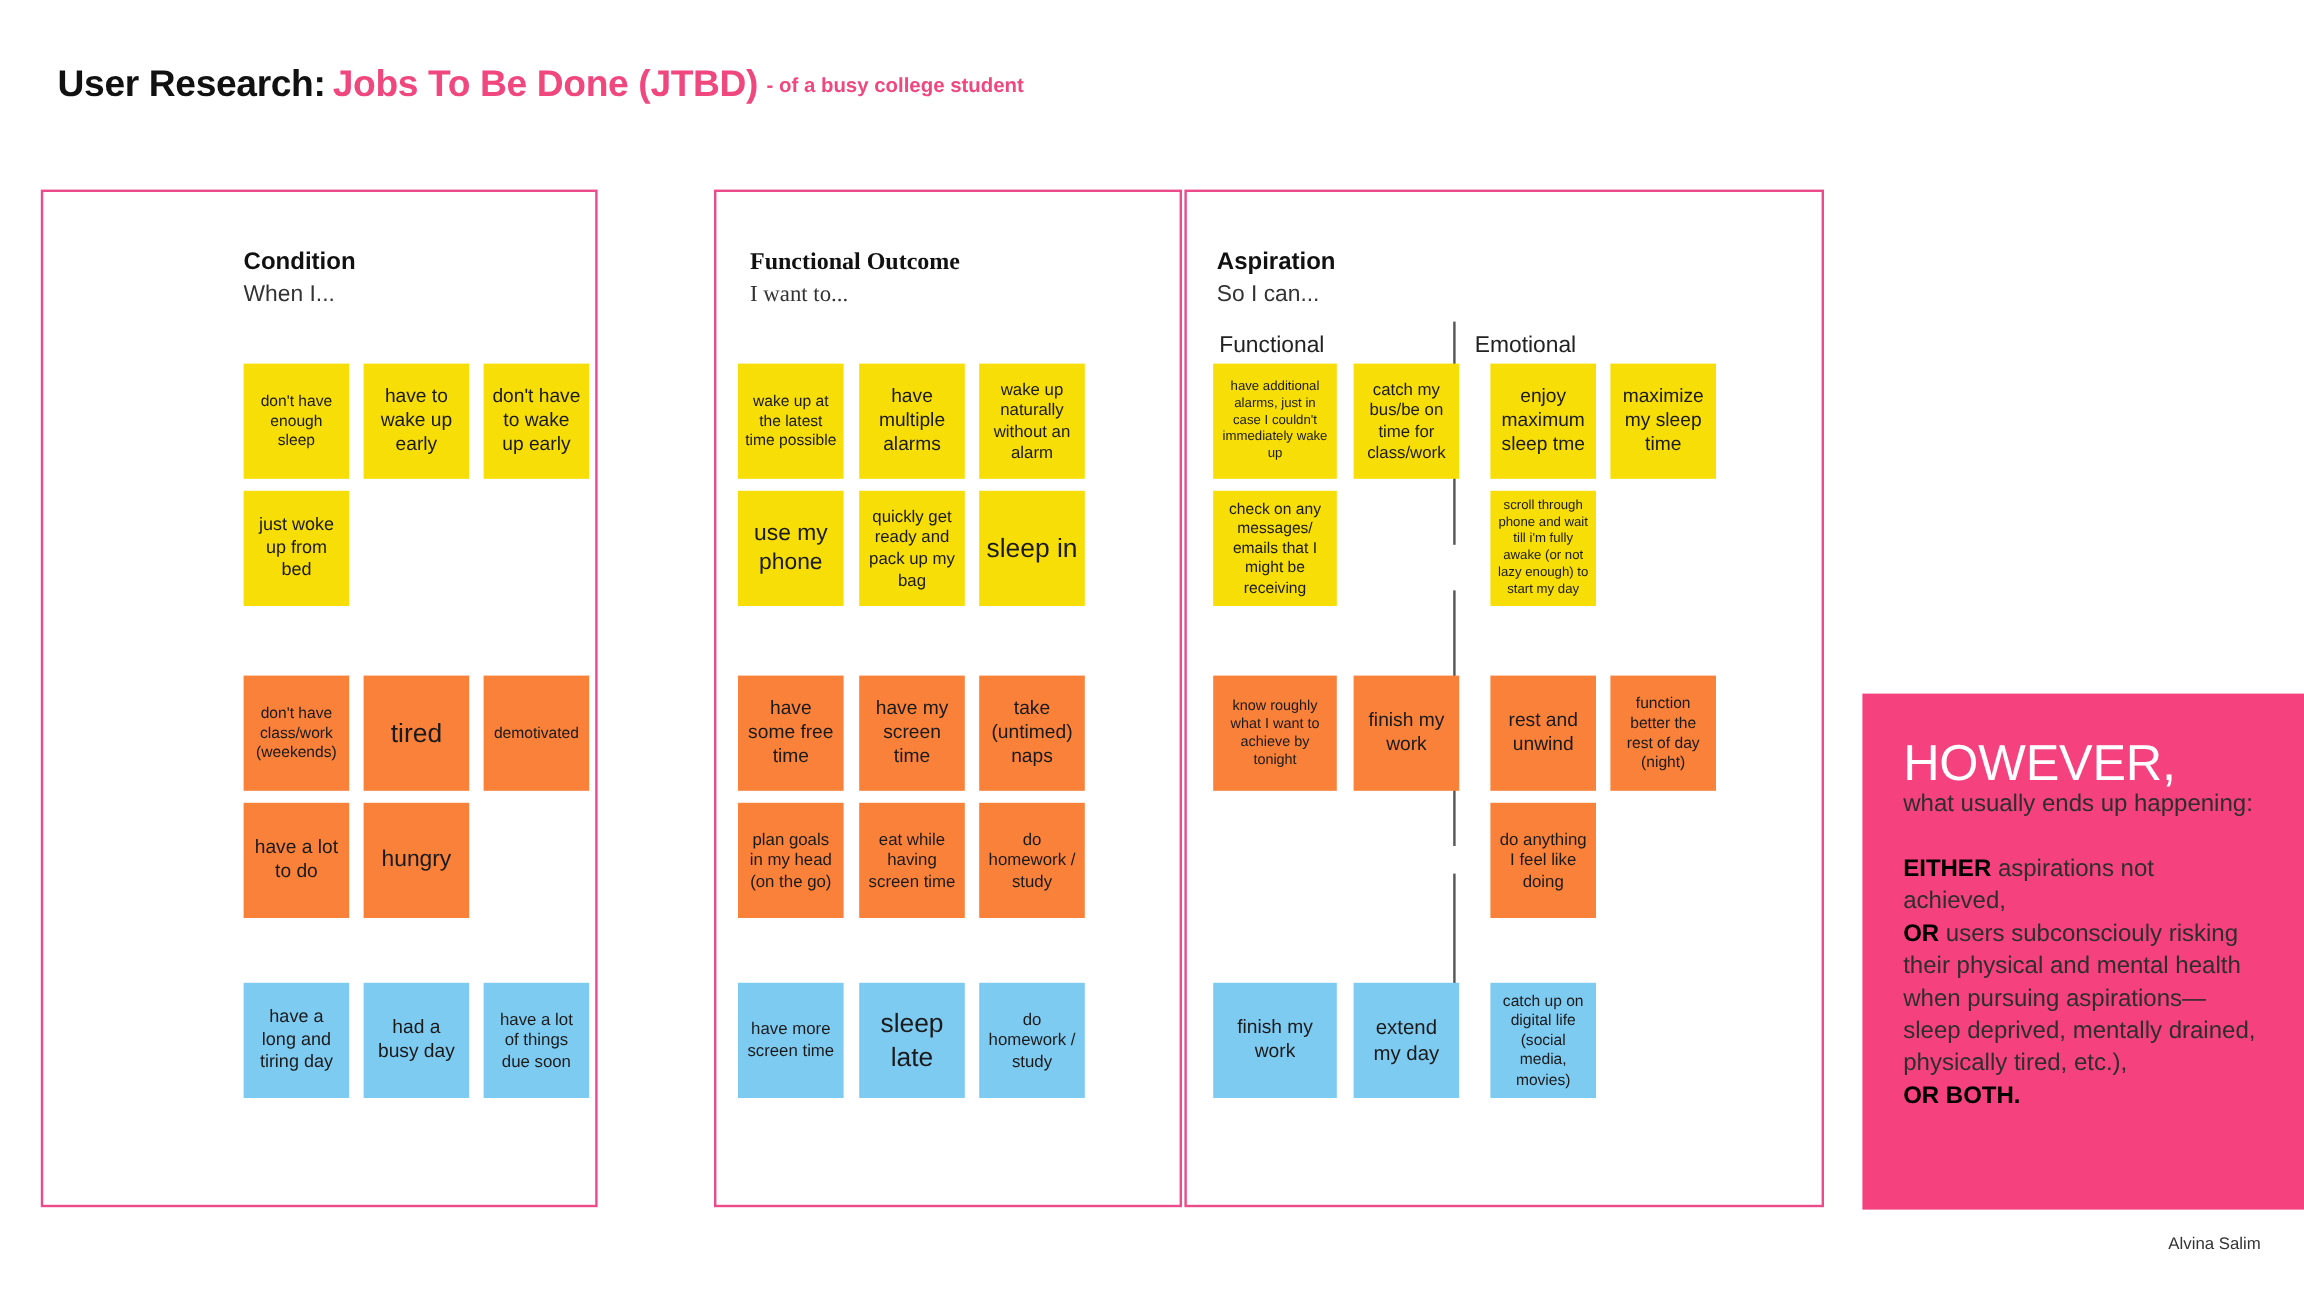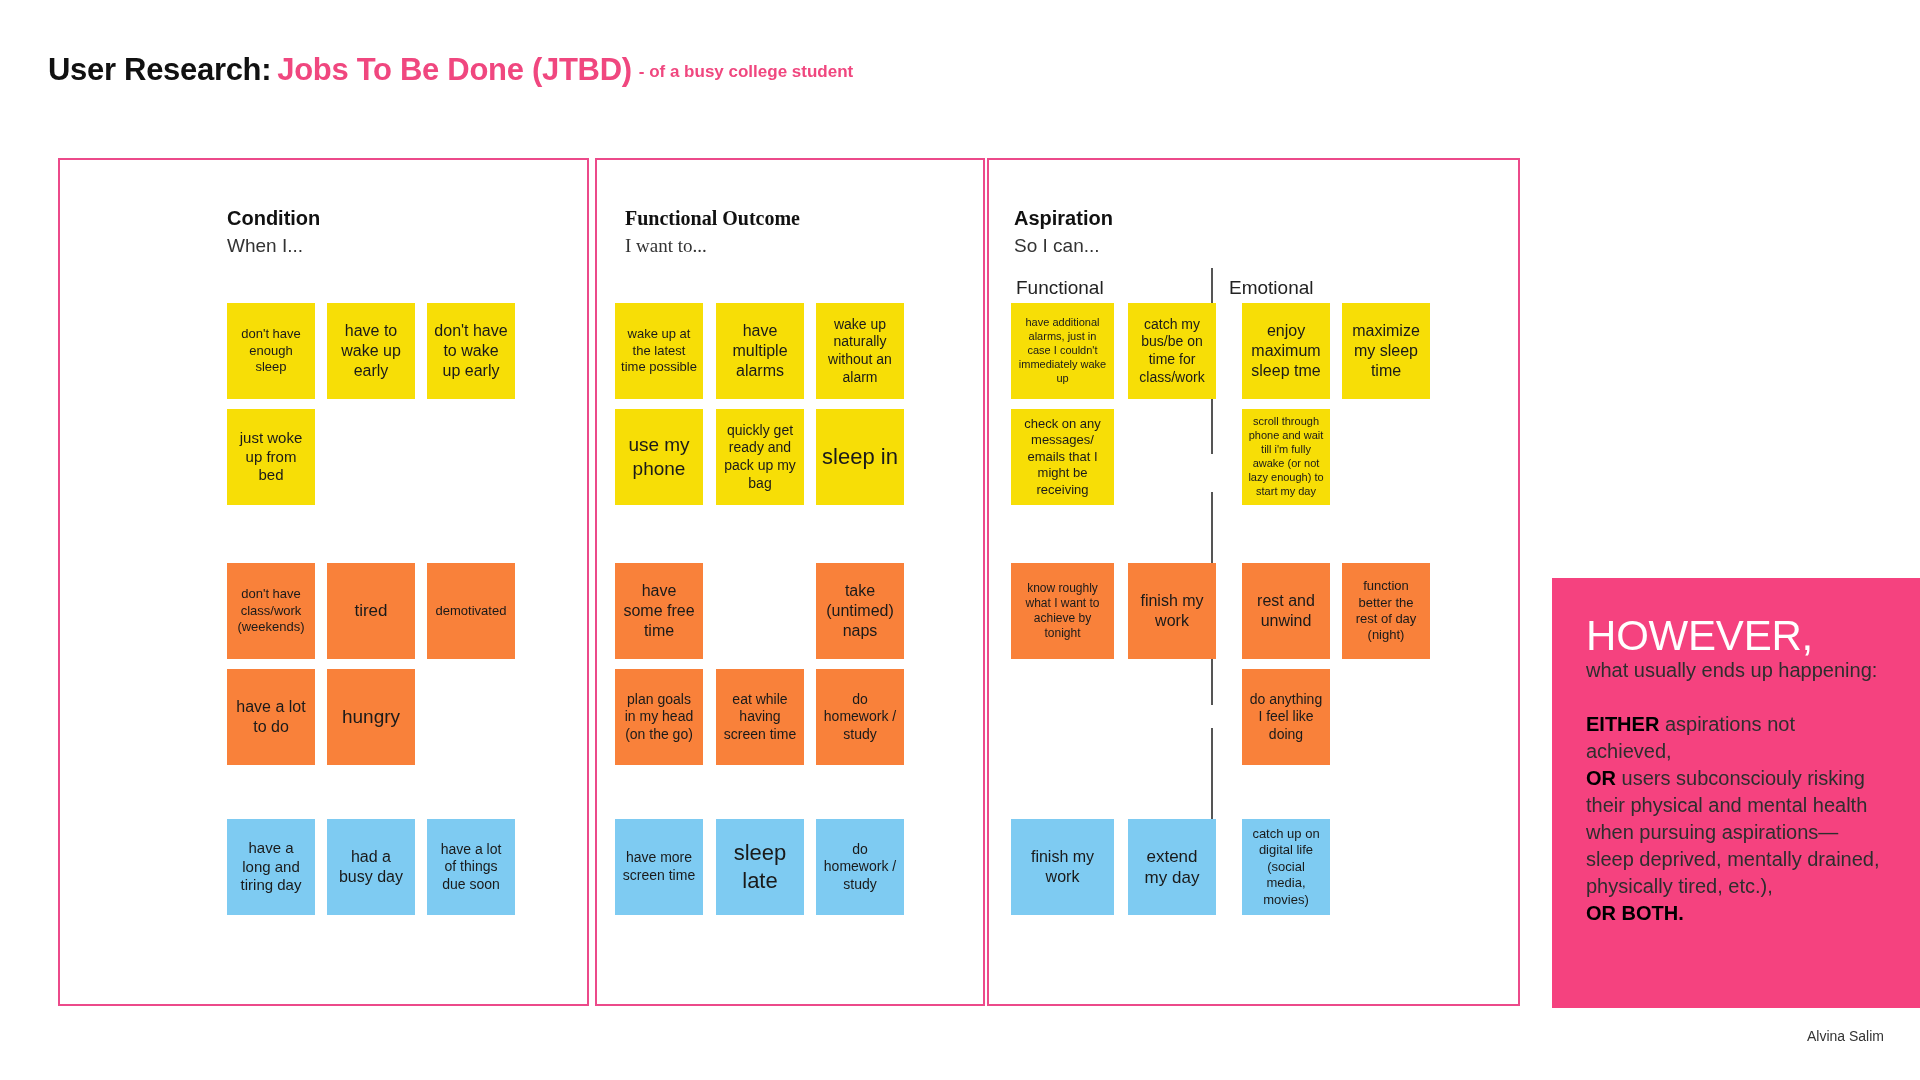--- a/index.html
+++ b/index.html
@@ -47,21 +47,21 @@
 
   
   .panel {
     position: absolute;
     top: 158px;
     height: 848px;
     border: 2.5px solid #ec4a8a;
     box-sizing: border-box;
     background: #fff;
   }
-  #panel-condition { left: 58px;  width: 531px; }
+  #panel-condition { left: 34px;  width: 464px; }
   #panel-outcome   { left: 595px; width: 390px; }
   #panel-aspiration{ left: 987px; width: 533px; }
 
   .col-head {
     position: absolute;
     left: 0;
     top: 45px;
     width: 100%;
   }
   .col-head .ch-title {
@@ -199,21 +199,21 @@
     <div class="ch-title">Condition</div>
     <div class="ch-sub">When I...</div>
   </div>
 
   <div class="card yellow" style="left:167px;top:143px;width:88px;height:96px;font-size:13px;">don't have enough sleep</div>
   <div class="card yellow" style="left:267px;top:143px;width:88px;height:96px;font-size:16px;">have to wake up early</div>
   <div class="card yellow" style="left:367px;top:143px;width:88px;height:96px;font-size:16px;">don't have to wake up early</div>
   <div class="card yellow" style="left:167px;top:249px;width:88px;height:96px;font-size:15px;">just woke up from bed</div>
 
   <div class="card orange" style="left:167px;top:403px;width:88px;height:96px;font-size:13px;">don't have class/work (weekends)</div>
-  <div class="card orange" style="left:267px;top:403px;width:88px;height:96px;font-size:17px;">tired</div>
+  <div class="card orange" style="left:267px;top:403px;width:88px;height:96px;font-size:22px;">tired</div>
   <div class="card orange" style="left:367px;top:403px;width:88px;height:96px;font-size:13px;">demotivated</div>
   <div class="card orange" style="left:167px;top:509px;width:88px;height:96px;font-size:16px;">have a lot to do</div>
   <div class="card orange" style="left:267px;top:509px;width:88px;height:96px;font-size:19px;">hungry</div>
 
   <div class="card blue" style="left:167px;top:659px;width:88px;height:96px;font-size:15px;">have a long and tiring day</div>
   <div class="card blue" style="left:267px;top:659px;width:88px;height:96px;font-size:16px;">had a busy day</div>
   <div class="card blue" style="left:367px;top:659px;width:88px;height:96px;font-size:14px;">have a lot of things due soon</div>
 </div>
 
 <div class="panel" id="panel-outcome">
@@ -223,20 +223,21 @@
   </div>
 
   <div class="card yellow" style="left:18px;top:143px;width:88px;height:96px;font-size:13px;">wake up at the latest time possible</div>
   <div class="card yellow" style="left:119px;top:143px;width:88px;height:96px;font-size:16px;">have multiple alarms</div>
   <div class="card yellow" style="left:219px;top:143px;width:88px;height:96px;font-size:14px;">wake up naturally without an alarm</div>
   <div class="card yellow" style="left:119px;top:249px;width:88px;height:96px;font-size:14px;">quickly get ready and pack up my bag</div>
   <div class="card yellow" style="left:18px;top:249px;width:88px;height:96px;font-size:19px;">use my phone</div>
   <div class="card yellow" style="left:219px;top:249px;width:88px;height:96px;font-size:22px;">sleep in</div>
 
   <div class="card orange" style="left:18px;top:403px;width:88px;height:96px;font-size:16px;">have some free time</div>
+  <div class="card orange" style="left:119px;top:403px;width:88px;height:96px;font-size:16px;">have my screen time</div>
   <div class="card orange" style="left:219px;top:403px;width:88px;height:96px;font-size:16px;">take (untimed) naps</div>
   <div class="card orange" style="left:18px;top:509px;width:88px;height:96px;font-size:14px;">plan goals in my head (on the go)</div>
   <div class="card orange" style="left:119px;top:509px;width:88px;height:96px;font-size:14px;">eat while having screen time</div>
   <div class="card orange" style="left:219px;top:509px;width:88px;height:96px;font-size:14px;">do homework / study</div>
 
   <div class="card blue" style="left:18px;top:659px;width:88px;height:96px;font-size:14px;">have more screen time</div>
   <div class="card blue" style="left:119px;top:659px;width:88px;height:96px;font-size:22px;">sleep late</div>
   <div class="card blue" style="left:219px;top:659px;width:88px;height:96px;font-size:14px;">do homework / study</div>
 </div>
 

